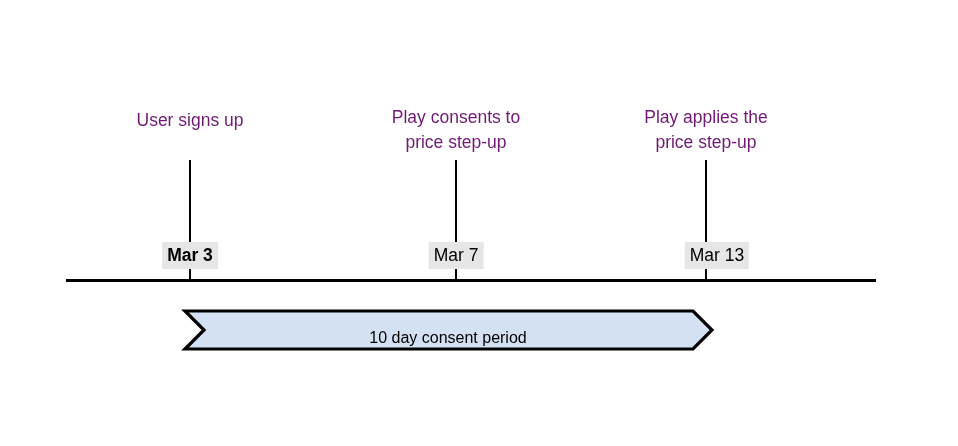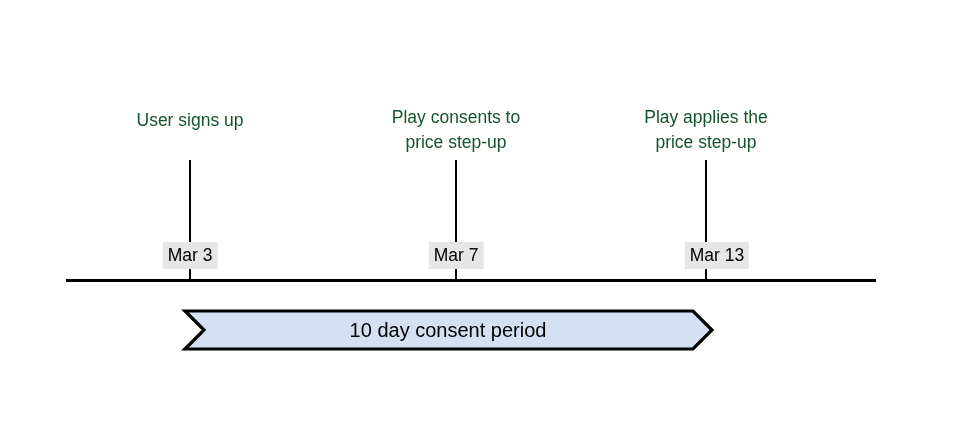--- a/index.html
+++ b/index.html
@@ -41,21 +41,21 @@
   }
 
   
   .event-caption {
     position: absolute;
     text-align: center;
     font-size: 17.5px;
     line-height: 25px;
     white-space: nowrap;
     transform: translateX(-50%);
-    color: #14532d;
+    color: #701a75;
   }
 
   
   .date-chip {
     position: absolute;
     transform: translateX(-50%);
     background: #e6e6e6;
     font-size: 17.5px;
     line-height: 24px;
     padding: 1px 5px 2px 5px;
@@ -73,44 +73,44 @@
   }
   .period-banner svg {
     display: block;
     width: 532px;
     height: 46px;
     overflow: visible;
   }
   .period-banner-label {
     position: absolute;
     left: 0;
-    top: 0;
+    top: 8px;
     width: 532px;
     height: 46px;
     display: flex;
     align-items: center;
     justify-content: center;
-    font-size: 20px;
+    font-size: 16px;
     white-space: nowrap;
     color: #000000;
     pointer-events: none;
   }
 </style>
 </head>
 <body>
 
 <div id="diagram-root">
 
   <div class="axis-line"></div>
 
   <div class="event-caption" style="left:190px; top:108px;">
     <div>User signs up</div>
   </div>
   <div class="event-tick" style="left:189px;"></div>
-  <div class="date-chip" style="left:190px; top:242px;">Mar 3</div>
+  <div class="date-chip" style="left:190px; top:242px;font-weight:bold;">Mar 3</div>
 
   <div class="event-caption" style="left:456px; top:105px;">
     <div>Play consents to</div>
     <div>price step-up</div>
   </div>
   <div class="event-tick" style="left:455px;"></div>
   <div class="date-chip" style="left:456px; top:242px;">Mar 7</div>
 
   <div class="event-caption" style="left:706px; top:105px;">
     <div>Play applies the</div>

